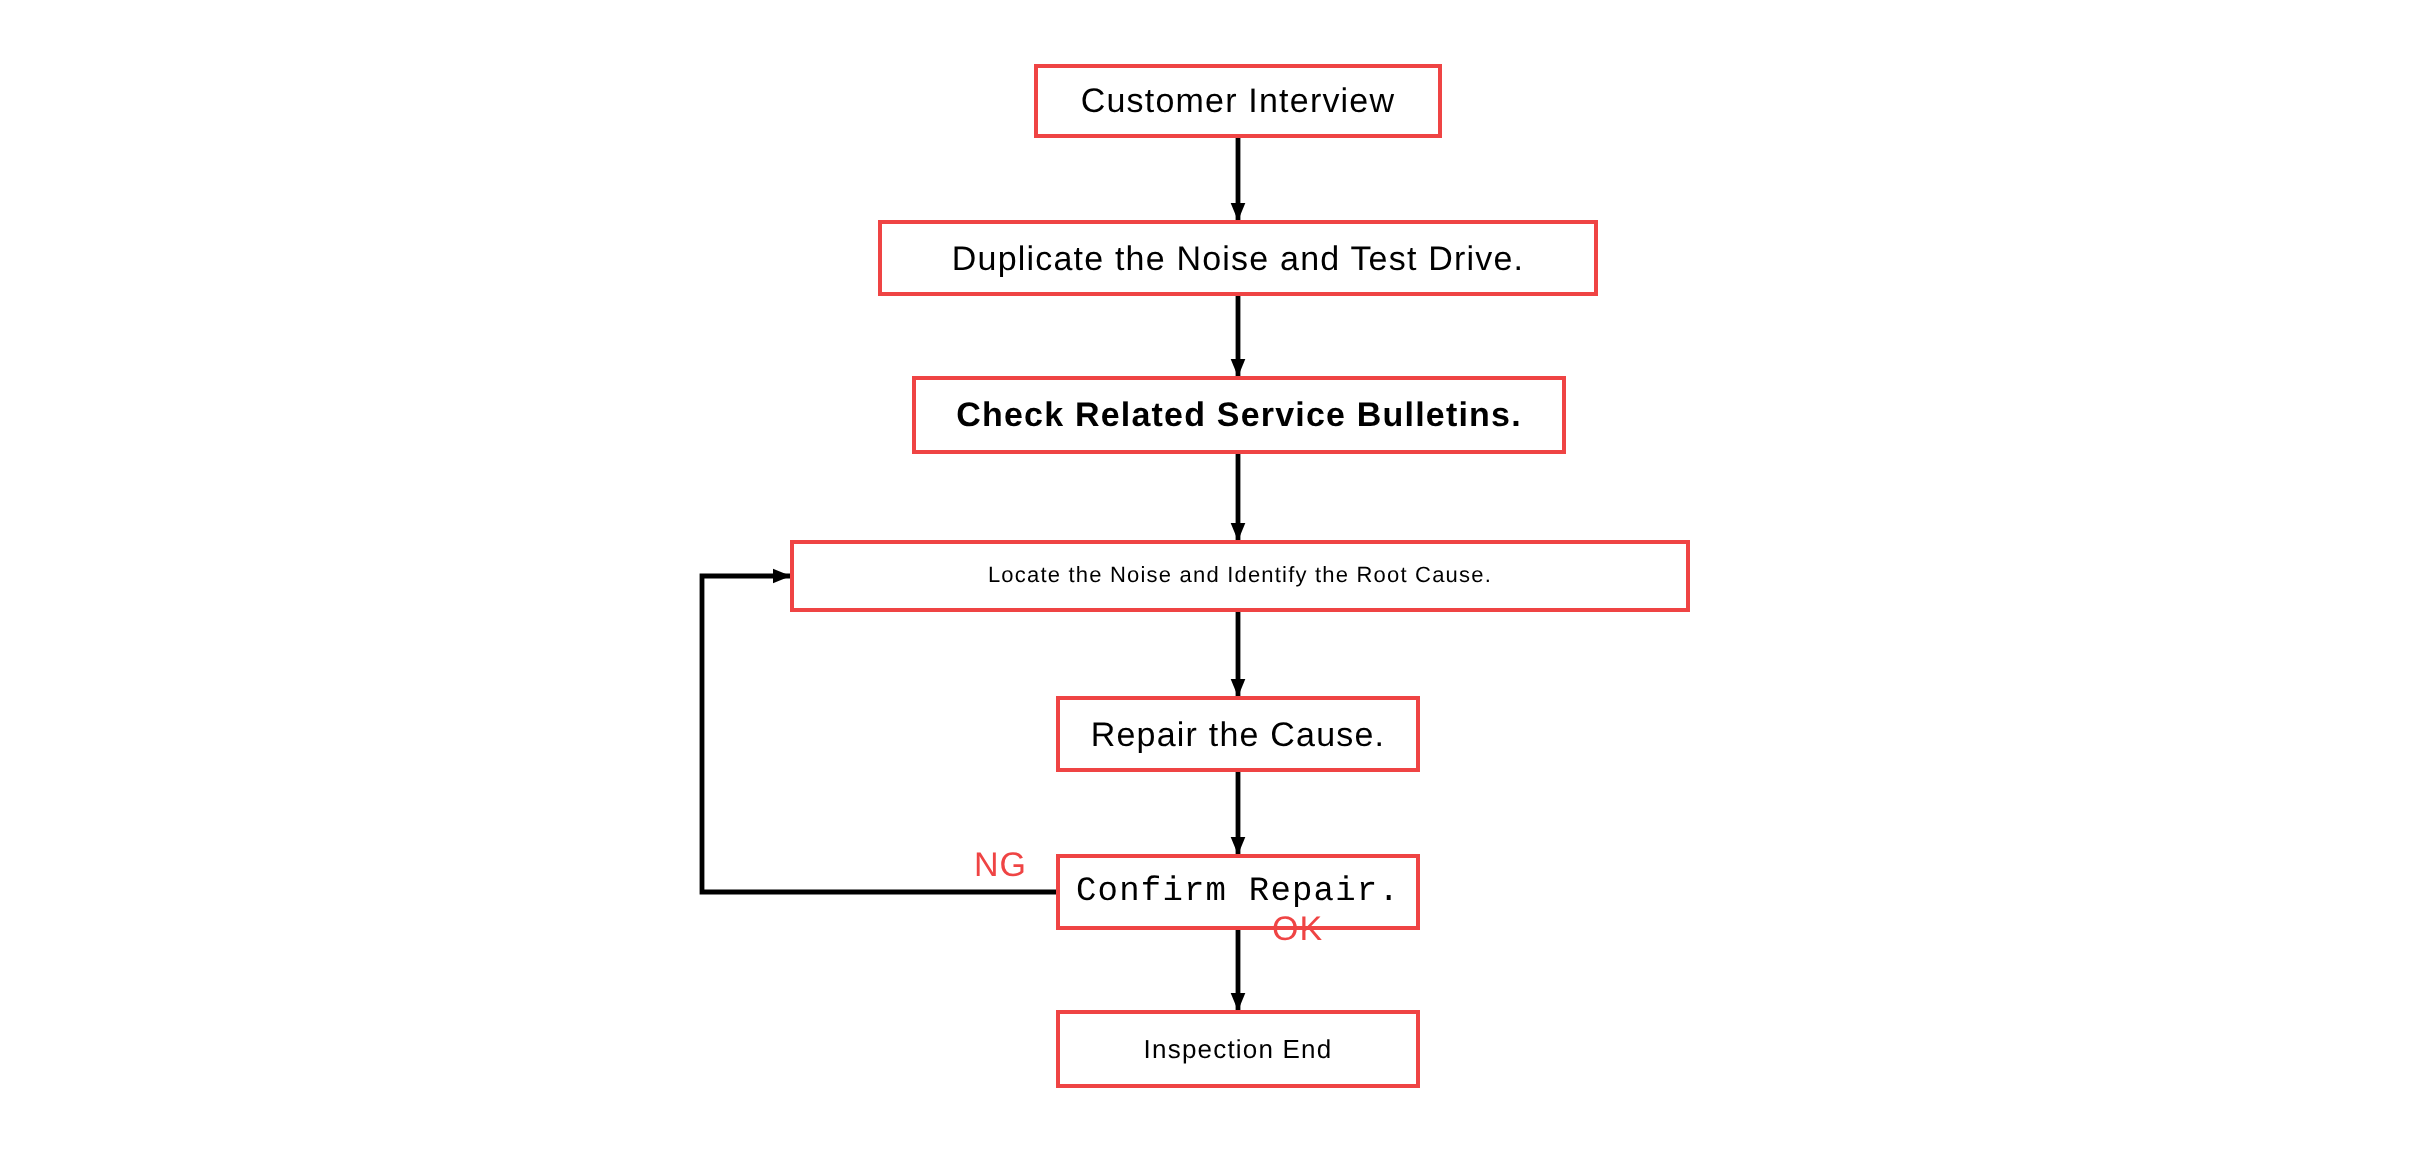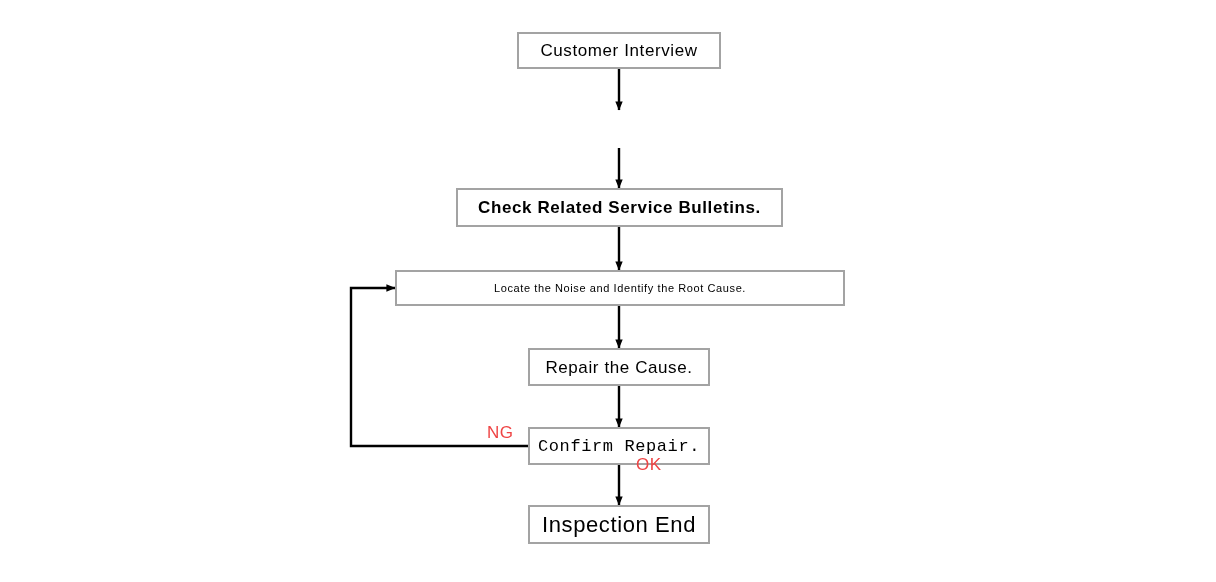--- a/index.html
+++ b/index.html
@@ -12,21 +12,21 @@
     position: relative;
     width: 1216px;
     height: 582px;
     background: #ffffff;
     font-family: "Liberation Sans", "DejaVu Sans", sans-serif;
     overflow: hidden;
   }
   .node {
     position: absolute;
     box-sizing: border-box;
-    border: 2px solid #a3a3a3;
+    border: 2px solid #ef4444;
     background: #ffffff;
     display: flex;
     align-items: center;
     justify-content: center;
     color: #000000;
     letter-spacing: 0.6px;
     white-space: nowrap;
   }
   .node-label {
     display: block;
@@ -73,38 +73,41 @@
 
     <line x1="619" y1="465" x2="619" y2="505" stroke="#000000" stroke-width="2.4" marker-end="url(#arrowhead)"></line>
 
     <path d="M 528 446 L 351 446 L 351 288 L 395 288" fill="none" stroke="#000000" stroke-width="2.4" marker-end="url(#arrowhead)"></path>
   </svg>
 
   <div class="node" style="left:517px; top:32px; width:204px; height:37px; font-size:17px;">
     <span class="node-label">Customer Interview</span>
   </div>
 
+  <div class="node" style="left:439px; top:110px; width:360px; height:38px; font-size:17px;">
+    <span class="node-label">Duplicate the Noise and Test Drive.</span>
+  </div>
 
   <div class="node" style="left:456px; top:188px; width:327px; height:39px; font-size:17px;font-weight:bold;">
     <span class="node-label">Check Related Service Bulletins.</span>
   </div>
 
   <div class="node" style="left:395px; top:270px; width:450px; height:36px; font-size:11px;">
     <span class="node-label">Locate the Noise and Identify the Root Cause.</span>
   </div>
 
   <div class="node" style="left:528px; top:348px; width:182px; height:38px; font-size:17px;">
     <span class="node-label">Repair the Cause.</span>
   </div>
 
   <div class="node" style="left:528px; top:427px; width:182px; height:38px; font-size:17px;font-family:Liberation Mono, monospace;">
     <span class="node-label">Confirm Repair.</span>
   </div>
 
-  <div class="node" style="left:528px; top:505px; width:182px; height:39px; font-size:22px;">
+  <div class="node" style="left:528px; top:505px; width:182px; height:39px; font-size:13px;">
     <span class="node-label">Inspection End</span>
   </div>
 
   <div class="edge-label" style="left:487px; top:424px;">NG</div>
 
   <div class="edge-label" style="left:636px; top:456px;">OK</div>
 
 </div>
 
 </body></html>

